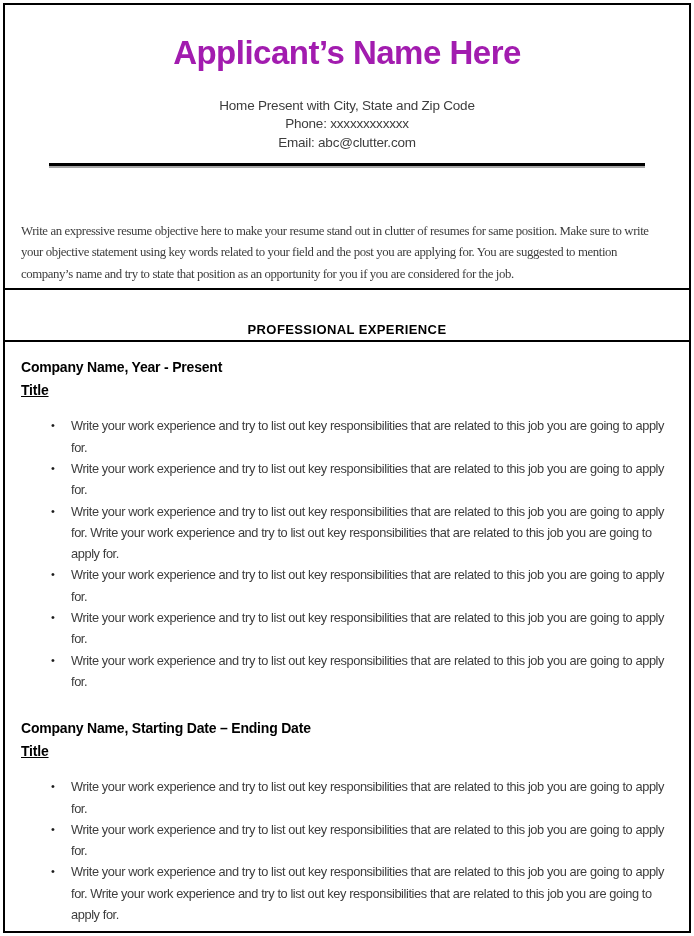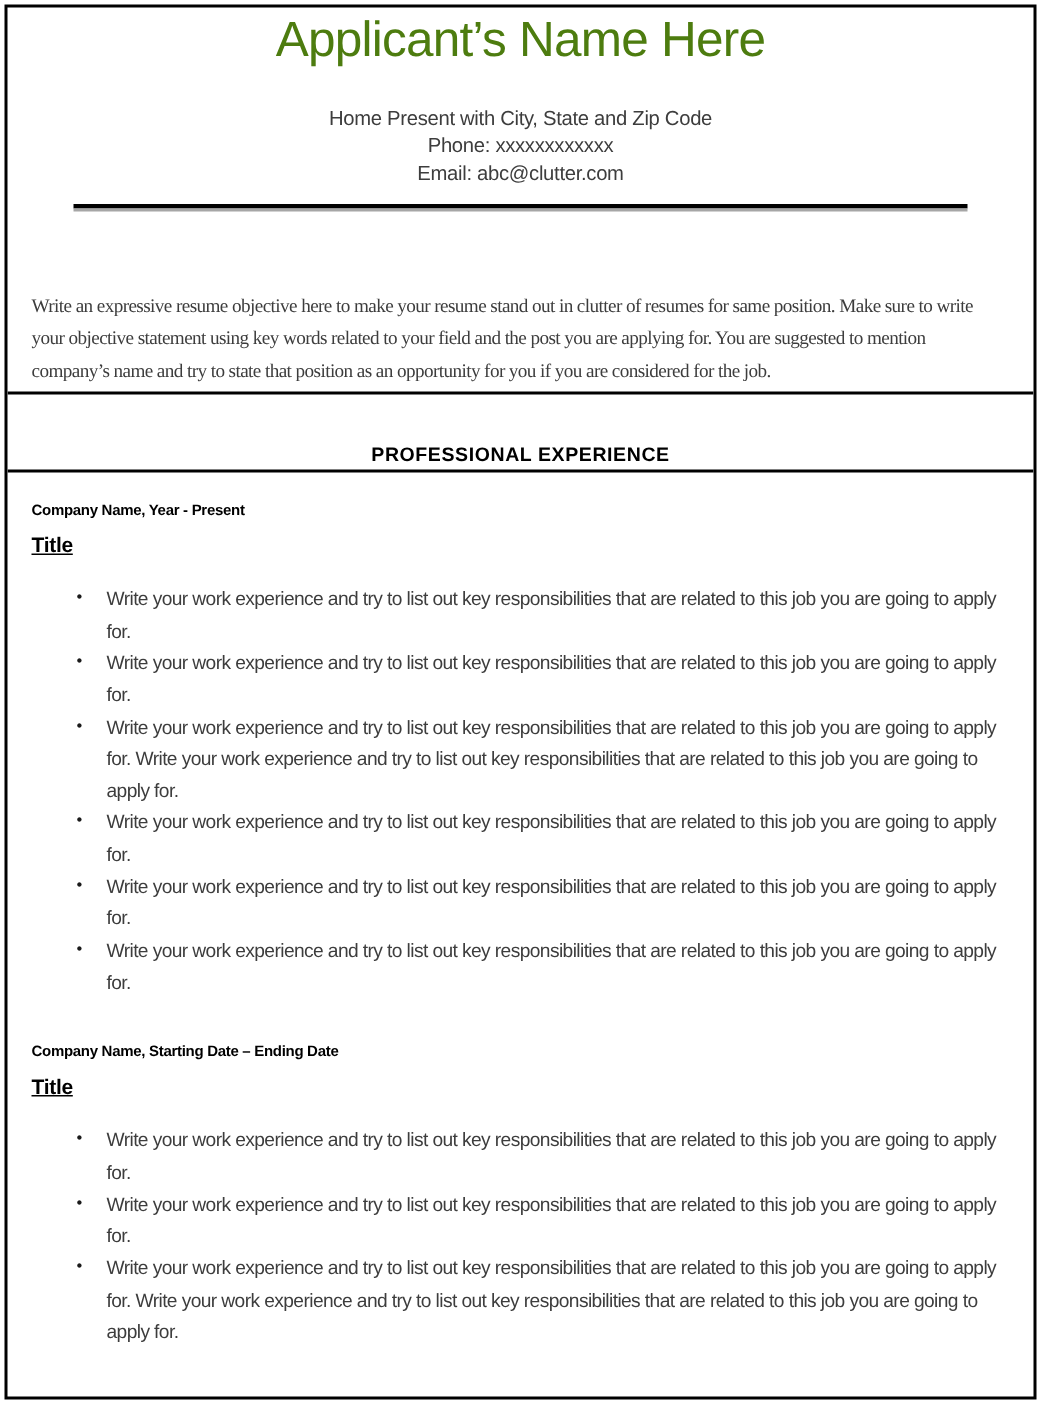--- a/index.html
+++ b/index.html
@@ -9,24 +9,25 @@
     position: relative;
   }
   .page {
     position: absolute;
     left: 3px; top: 3px; right: 3px; bottom: 3px;
     border: 2px solid #000000;
     background: #ffffff;
     overflow: hidden;
   }
   .doc-title {
+    margin-top: 27px;
     text-align: center;
     font-size: 33px;
-    font-weight: normal;
-    color: #4d7c0f;
+    font-weight: bold;
+    color: #a21caf;
     letter-spacing: -0.5px;
     line-height: 42px;
   }
   .contact {
     margin-top: 23px;
     text-align: center;
     font-size: 13.5px;
     color: #3d3d3d;
     letter-spacing: -0.2px;
     line-height: 18.3px;
@@ -56,21 +57,21 @@
   .section-banner-title {
     font-size: 13px;
     font-weight: bold;
     color: #000000;
     letter-spacing: 0.4px;
     line-height: 17px;
     margin-top: 28px;
   }
   .company-heading {
     margin: 15px 20px 0 16px;
-    font-size: 10px;
+    font-size: 14px;
     font-weight: bold;
     color: #000000;
     letter-spacing: -0.2px;
     line-height: 21px;
   }
   .job-title-heading {
     margin: 2px 20px 0 16px;
     font-size: 14px;
     font-weight: bold;
     color: #000000;

